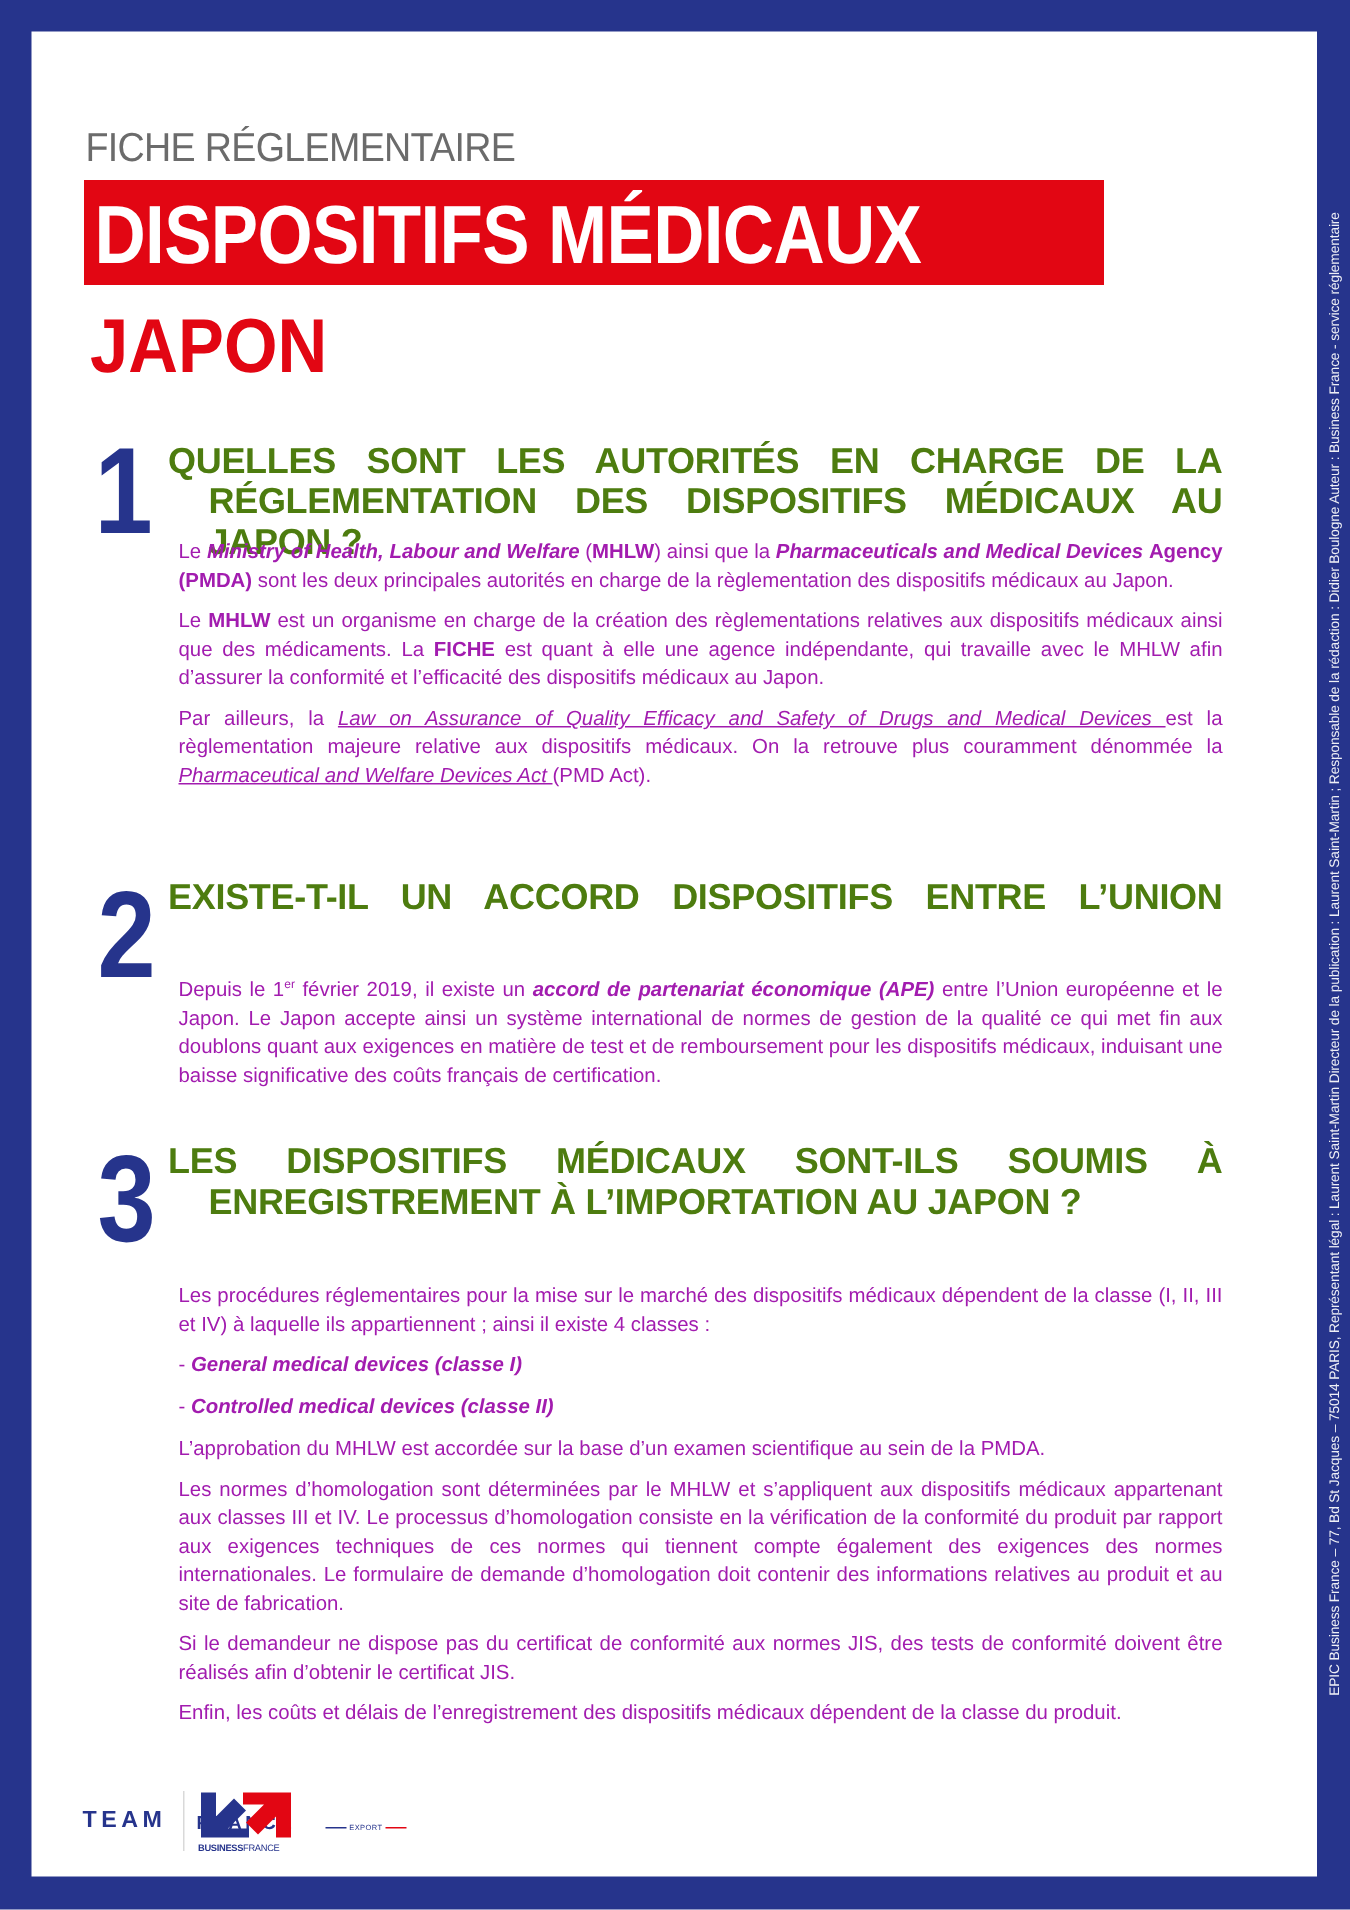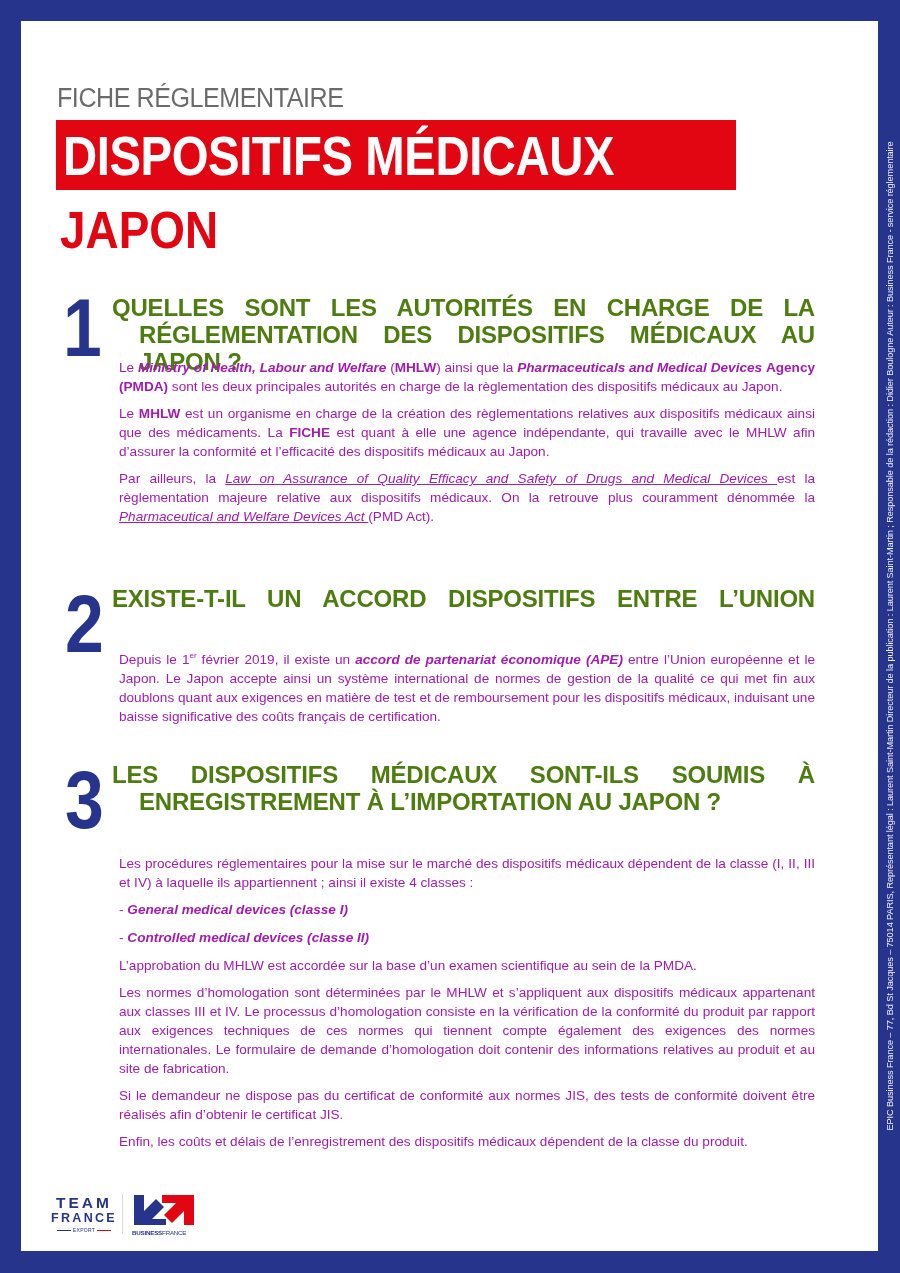--- a/index.html
+++ b/index.html
@@ -80,21 +80,21 @@
   .body i { font-style: italic; }
   .body u { }
   .body .bi { font-weight: bold; font-style: italic; }
   sup { font-size: 8px; vertical-align: super; line-height: 0; }
   .list-item { font-weight: bold; font-style: italic; margin-bottom: 9px; }
   .list-item .dash { font-weight: normal; font-style: normal; }
   .footer-logos {
     position: absolute; left: 34px; top: 1168px;
     height: 50px; display: flex; align-items: center;
   }
-  .tfe { display: flex; flex-direction: column; align-items: center; width: 58px; }
+  .tfe { display: flex; flex-direction: row; align-items: flex-end; width: 58px; gap: 20px; }
   .tfe .team, .tfe .france {
     color: #26348c; font-weight: bold; line-height: 1;
     letter-spacing: 2px;
   }
   .tfe .team { font-size: 15.5px; letter-spacing: 3px; }
   .tfe .france { font-size: 12.5px; letter-spacing: 2.3px; margin-top: 1px; }
   .tfe .export-row { display: flex; align-items: center; margin-top: 3px; gap: 2px; }
   .tfe .line-blue { width: 14px; height: 1px; background: #26348c; }
   .tfe .line-red { width: 14px; height: 1px; background: #e20613; }
   .tfe .export { font-size: 5px; color: #26348c; letter-spacing: 0.3px; }

